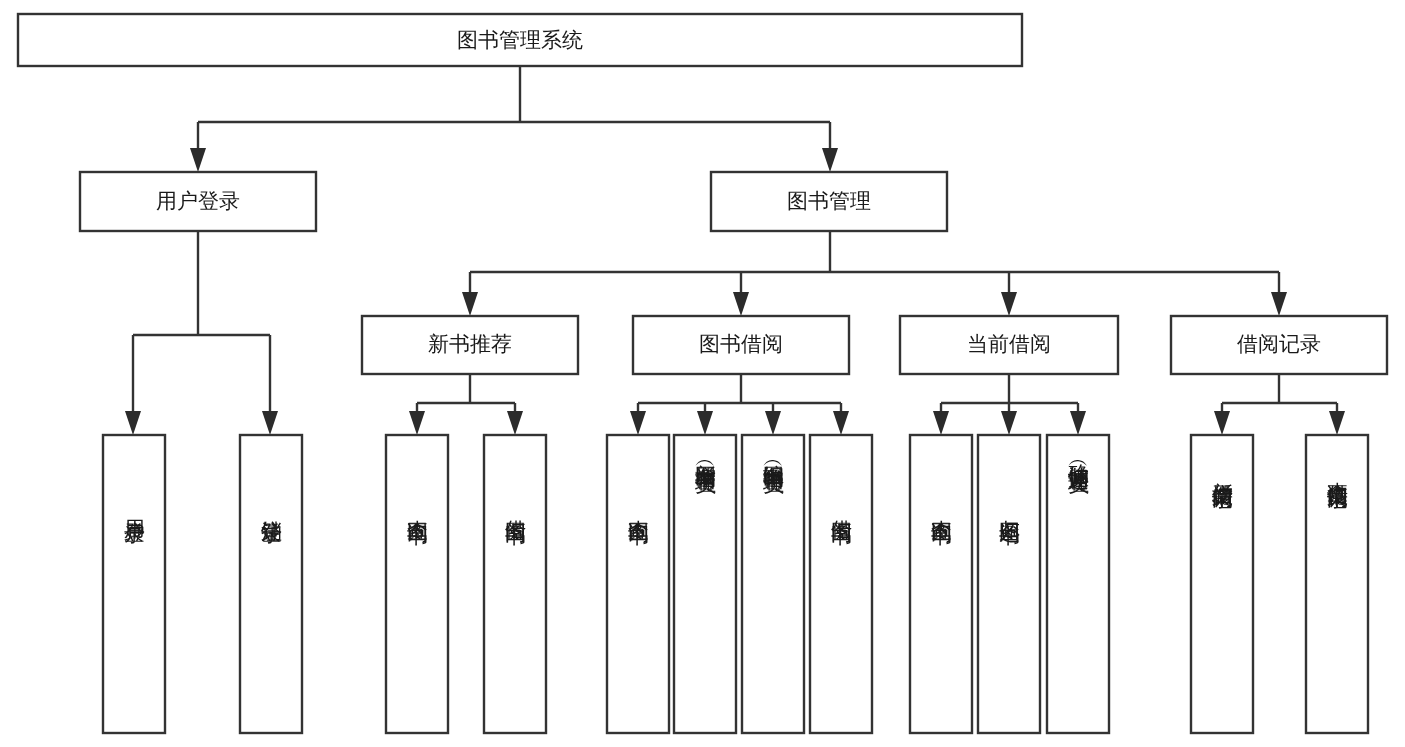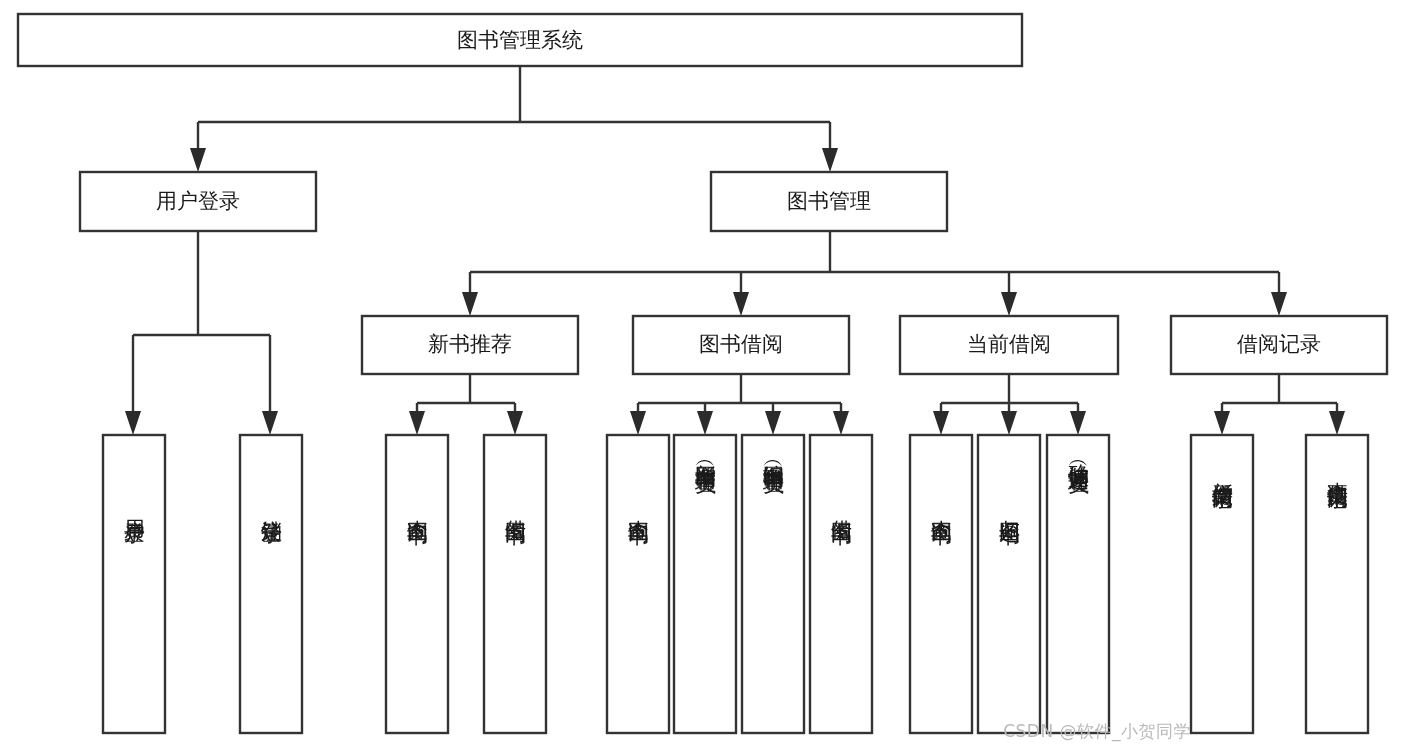--- a/index.html
+++ b/index.html
@@ -252,15 +252,14 @@
     <span class="leaf-label" style="margin-top:12px;">确认归还（管理员）</span>
   </div>
 
   <div class="leaf-label-wrap" style="left:1191px; top:435px; width:62px; height:298px;">
     <span class="leaf-label" style="margin-top:30px;">新增借阅记录</span>
   </div>
   <div class="leaf-label-wrap" style="left:1306px; top:435px; width:62px; height:298px;">
     <span class="leaf-label" style="margin-top:30px;">查询借阅记录</span>
   </div>
 
-  <div id="watermark">CSDN @软件_小贺同学</div>
 
 </div>
 
 </body></html>

